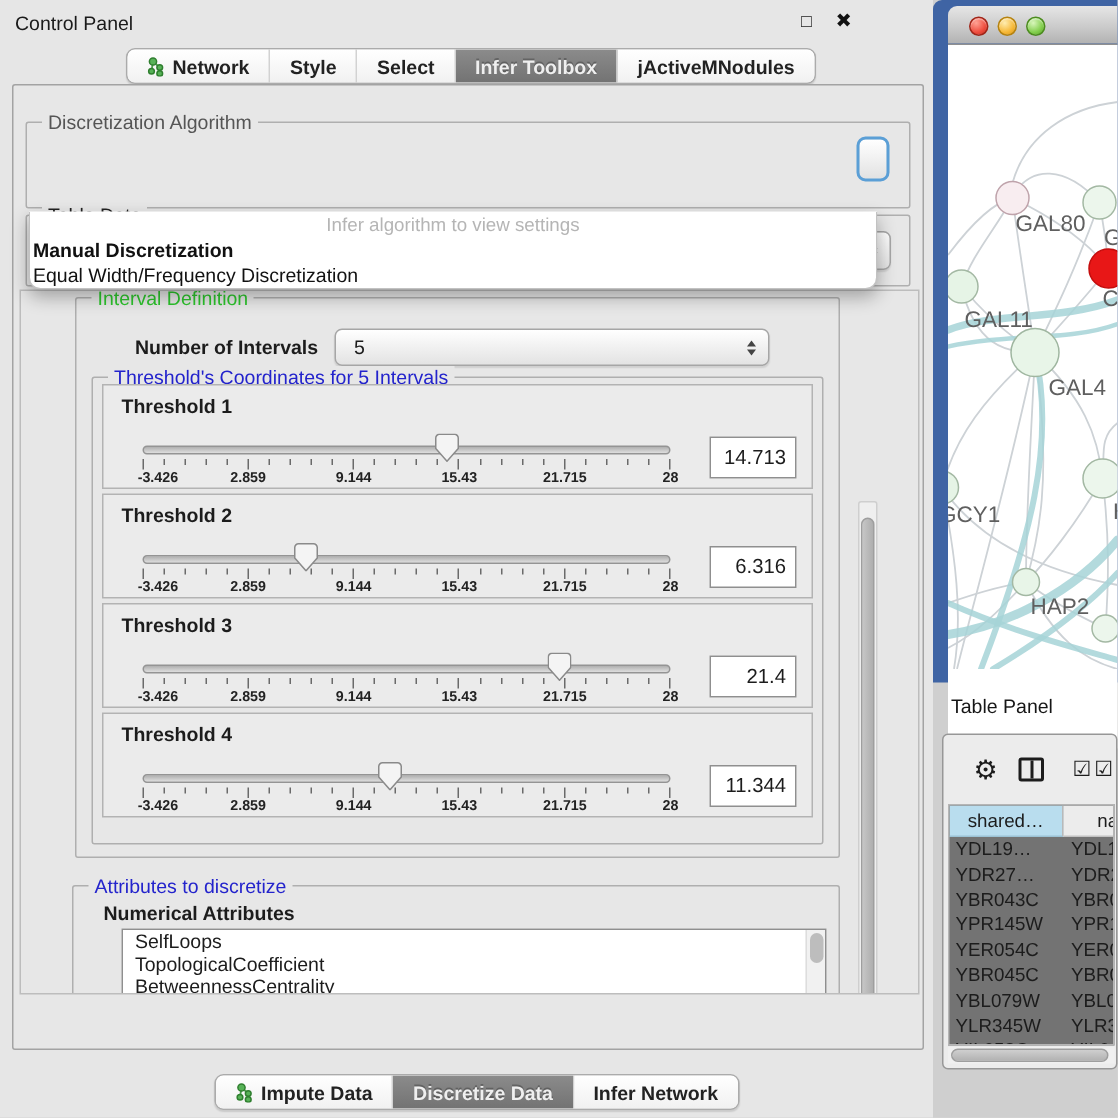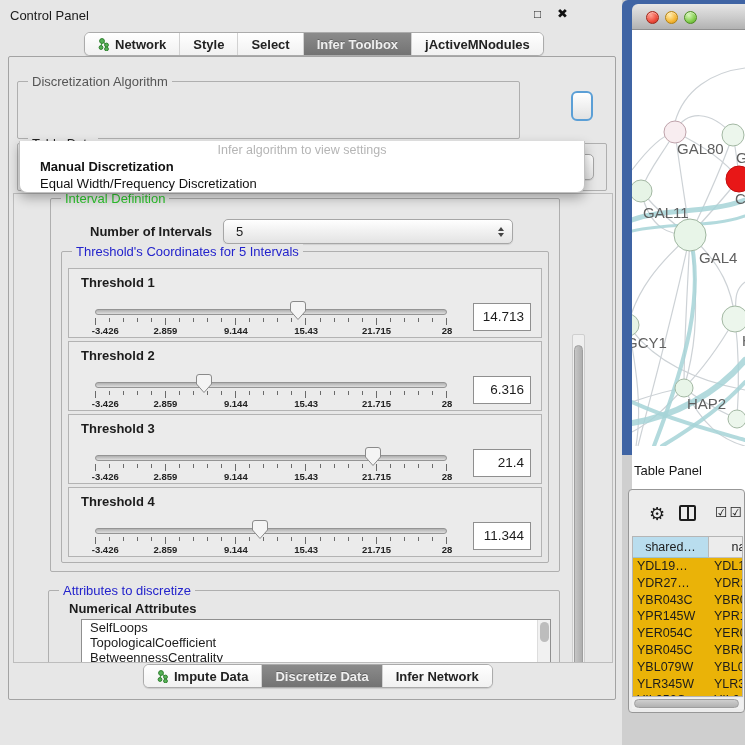--- a/index.html
+++ b/index.html
@@ -15,60 +15,60 @@
   #cp-close{left:557px;top:6px;font-size:13px;color:#111;font-weight:bold;cursor:default}
 
   
   .seg-bar{display:flex;height:24px;border:1px solid #ababab;border-radius:6px;background:#fdfdfd;overflow:hidden;
     box-shadow:0 1px 1px rgba(0,0,0,.12)}
   .seg{display:flex;align-items:center;justify-content:center;gap:5px;padding:0 13px;font-size:13px;font-weight:600;
     color:#222;border-right:1px solid #d2d2d2;background:linear-gradient(#ffffff,#f1f1f1);white-space:nowrap}
   .seg:last-child{border-right:none}
   .seg.sel{background:linear-gradient(#8b8b8b,#737373);color:#efefef;text-shadow:0 -1px 0 rgba(0,0,0,.25)}
   #top-tabs{left:84px;top:32px}
-  #bottom-tabs{left:143px;top:664px}
+  #bottom-tabs{left:143px;top:716px}
 
   #main-panel{left:8px;top:56px;width:608px;height:644px;background:#e7e7e7;border:1px solid #a3a3a3;border-radius:2px}
 
   .group{position:absolute;border:1px solid #afafaf;border-radius:2px}
   .group>.gtitle{position:absolute;left:10px;top:-8px;background:#e7e7e7;padding:0 4px;font-size:13px}
   .gtitle.green{color:#2dc52d}
   .gtitle.blue{color:#2323cc}
   .gtitle.plain{color:#555}
 
   
   .combo{position:absolute;background:linear-gradient(#ffffff,#f2f2f2 45%,#e3e3e3);border:1px solid #a6a6a6;
     border-radius:5px;font-size:13px;line-height:24px;padding:0 24px 0 12px;white-space:nowrap;overflow:hidden;
     box-shadow:0 1px 1px rgba(0,0,0,.1)}
   .spin{position:absolute;right:8px;top:50%;transform:translateY(-50%);display:flex;flex-direction:column;gap:2px}
   .spin i{display:block;width:0;height:0;border-left:3.5px solid transparent;border-right:3.5px solid transparent}
   .spin .up{border-bottom:4.5px solid #444}
   .spin .dn{border-top:4.5px solid #444}
 
-  #algo-group{left:8px;top:24px;width:503px;height:58px}
+  #algo-group{left:8px;top:24px;width:590px;height:58px}
   #algo-combo-btn{left:562px;top:34px;width:22px;height:30px;border:2px solid #5b9fd6;border-radius:6px;
     background:linear-gradient(#fff,#e2e2e2);z-index:4}
   #tabledata-group{left:8px;top:86px;width:590px;height:48px}
   #tabledata-combo{left:10px;top:10px;width:566px;height:26px}
 
   
   #algo-popup{left:10px;top:84px;width:566px;height:52px;background:#fff;border:1px solid #c2c2c2;border-top:none;
     border-radius:0 0 8px 8px;box-shadow:0 5px 12px rgba(0,0,0,.3);z-index:20;padding-top:2px}
   #algo-popup .ph{font-size:12.5px;color:#b5b5b5;text-align:center;line-height:15px}
-  #algo-popup .opt{font-size:13px;color:#111;line-height:17px;padding-left:20px}
+  #algo-popup .opt{font-size:13px;color:#111;line-height:17px;padding-left:2px}
   #algo-popup .opt.bold{font-weight:bold}
 
   #viewport{left:4px;top:136px;width:600px;height:470px;border:1px solid #bdbdbd;background:#e7e7e7;overflow:hidden}
   #interval-group{left:36px;top:4px;width:510px;height:374px}
   #noi-label{left:39px;top:25px;font-weight:bold}
   #noi-combo{left:172px;top:20px;width:290px;height:25px}
   #thr-group{left:10px;top:52px;width:488px;height:312px}
 
   .thr-panel{position:relative;width:474px;height:70px;margin:0 0 3px 6px;border:1px solid #b3b3b3;background:#ebebeb}
-  .thr-panel:first-child{margin-top:16px}
+  .thr-panel:first-child{margin-top:4px}
   .thr-label{position:absolute;left:12px;top:6px;font-weight:bold;font-size:13px}
   .track{position:absolute;left:26px;top:40px;width:352px;height:6px;border:1px solid #949494;border-radius:3px;
     background:linear-gradient(#b0b0b0,#dedede)}
   .ticks{position:absolute;left:26px;top:49px;width:352px;height:8px;display:flex;justify-content:space-between}
   .ticks b{width:1px;background:#6a6a6a}
   .ticks b.maj{height:7px}.ticks b.min{height:4px}
   .tlabels{position:absolute;left:26px;top:56px;width:352px;height:11px;font-size:9.5px;font-weight:bold;color:#222}
   .tlabels span{position:absolute;transform:translateX(-50%);white-space:nowrap}
   .thumb{position:absolute;top:32px;width:16px;height:19px}
   .valbox{position:absolute;right:10px;top:34px;width:58px;height:28px;background:#fff;border:1px solid #8f8f8f;
@@ -99,21 +99,21 @@
   #tp-titlebar{position:absolute;left:0;top:455px;width:123px;height:30px}
   #tp-title{position:absolute;left:12px;top:8px;font-size:13px;color:#161616}
 
   #table-window{position:absolute;left:6px;top:489px;width:117px;height:224px;background:#ececec;border:1px solid #979797;
     border-radius:4px;overflow:hidden}
   #tp-toolbar{position:absolute;left:0;top:10px;width:117px;height:30px}
   #gear-ic{position:absolute;left:20px;top:3px;font-size:18px;color:#1c1c1c}
   #split-ic{position:absolute;left:50px;top:5px;width:17px;height:16px;border:2px solid #1c1c1c;border-radius:2px;
     background:linear-gradient(#1c1c1c,#1c1c1c) center/2px 100% no-repeat}
   #checks-ic{position:absolute;left:86px;top:4px;font-size:14px;color:#1c1c1c;letter-spacing:2px;white-space:nowrap}
-  #tp-grid{position:absolute;left:3px;top:46px;width:111px;height:161px;background:#eab308;border:1px solid #b5b5b5;overflow:hidden}
+  #tp-grid{position:absolute;left:3px;top:46px;width:111px;height:161px;background:#737373;border:1px solid #b5b5b5;overflow:hidden}
   .hdr{display:flex;height:21px}
   .hcell{flex:none;font-size:12.5px;text-align:center;line-height:20px;border-right:1px solid #b9b9b9;white-space:nowrap;overflow:hidden}
   .hcell.c1{width:76px;background:#b9ddee;border-bottom:1px solid #9cc2d4}
   .hcell.c2{width:60px;background:#ececec;border-bottom:1px solid #c2c2c2}
   .trow{display:flex;height:16.8px}
   .tcell{flex:none;font-size:12.5px;line-height:16.8px;white-space:nowrap;overflow:hidden}
   .tcell.c1{width:76px;padding-left:4px}
   .tcell.c2{width:60px;padding-left:5px}
   #tp-hscroll{position:absolute;left:3px;top:208px;width:111px;height:11px;background:#f0f0f0}
   #tp-hscroll .th{position:absolute;left:2px;top:1px;width:105px;height:9px;background:linear-gradient(#cfcfcf,#b2b2b2);

